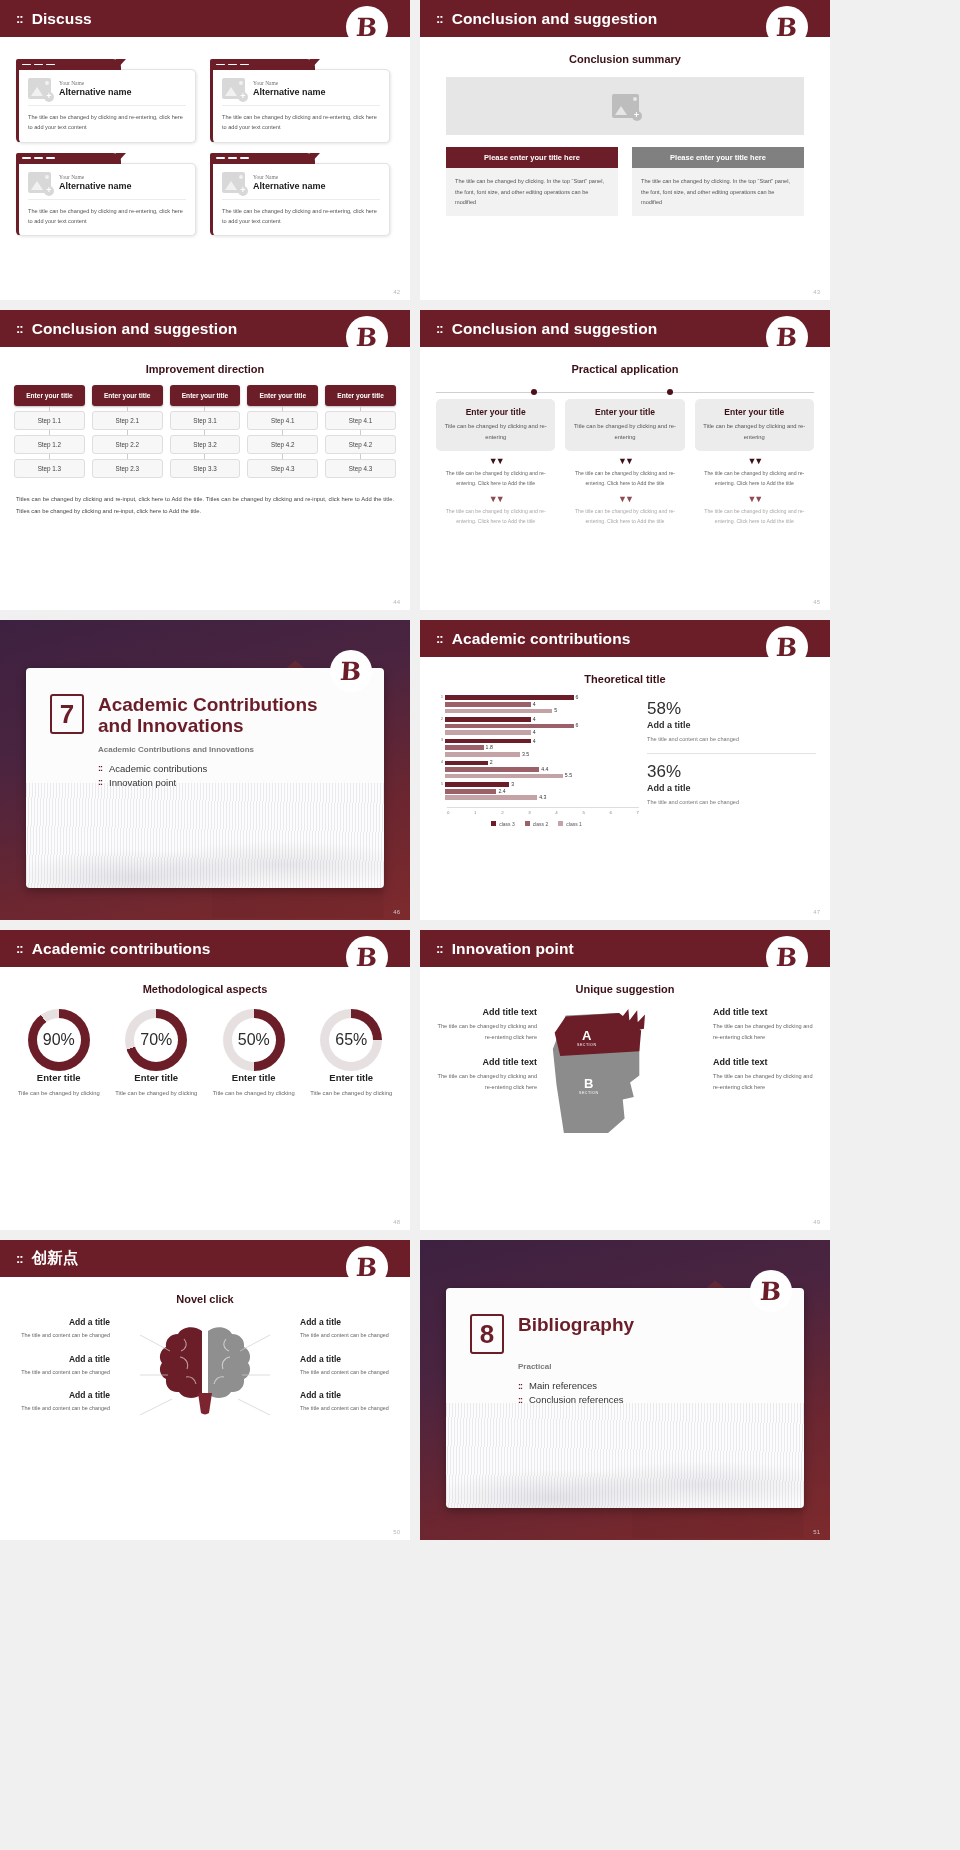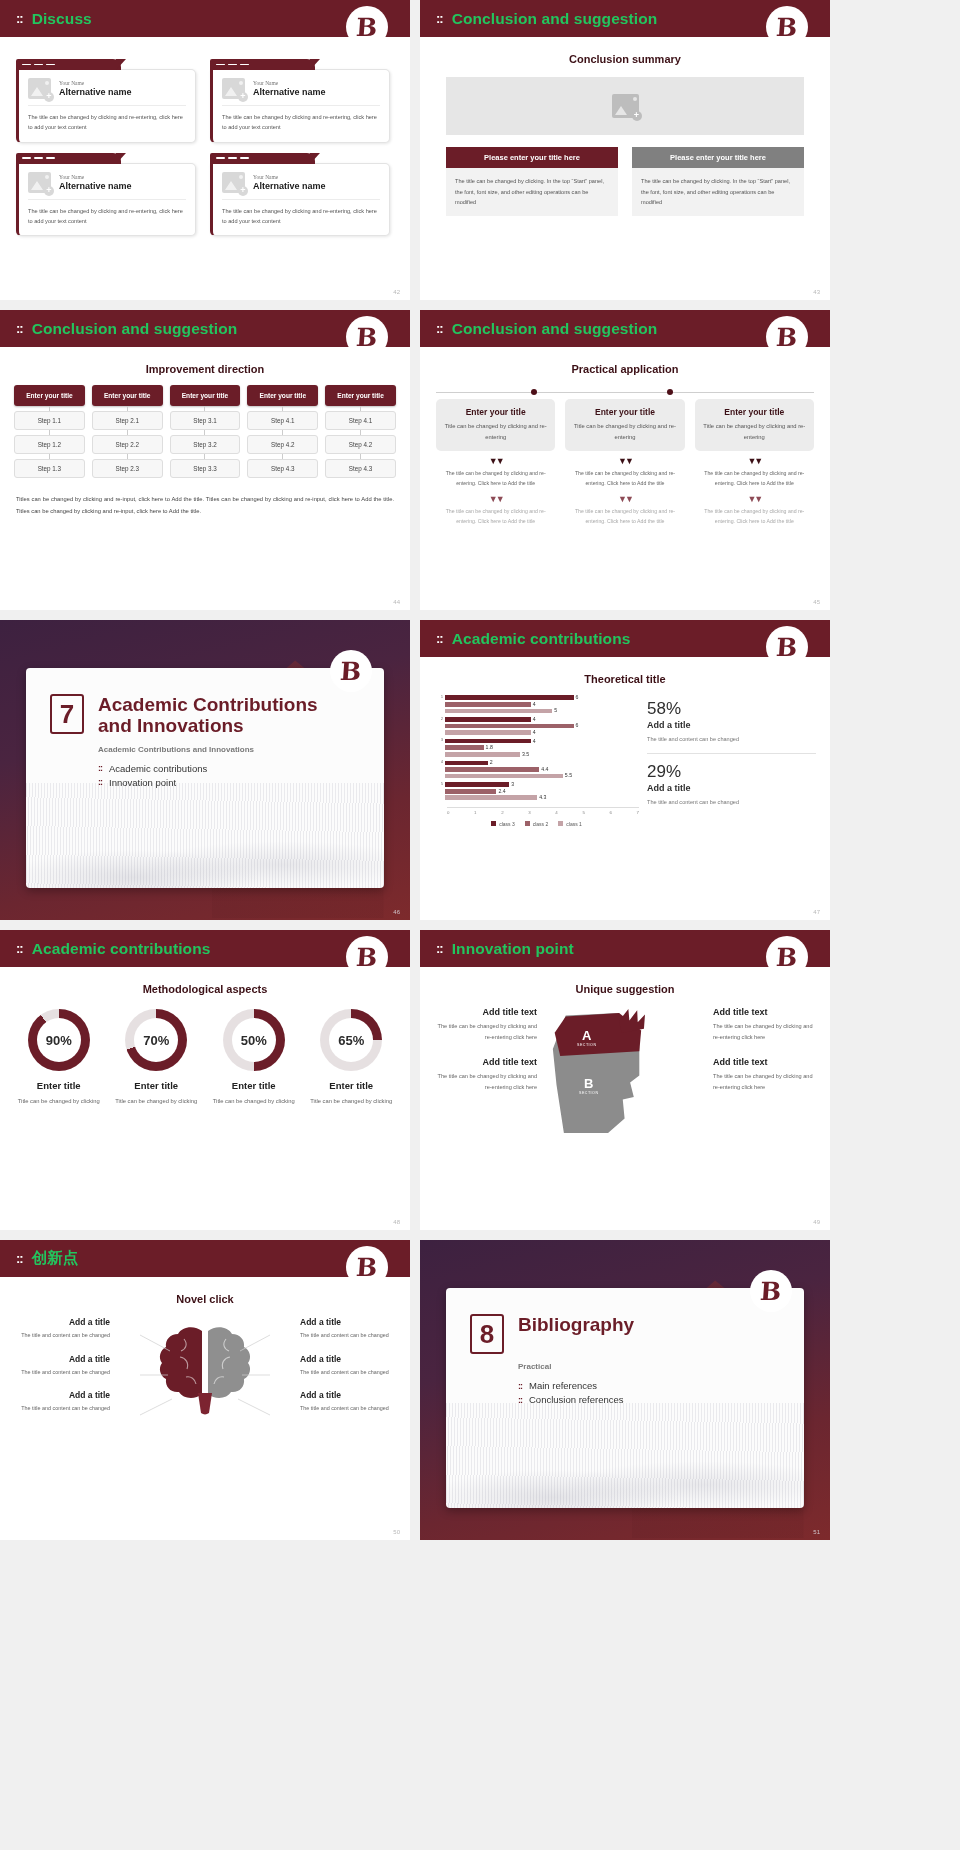--- a/index.html
+++ b/index.html
@@ -24,21 +24,21 @@
   .hdr {
     height:37px; background:#6b1d28; width:100%;
     display:flex; align-items:center; padding-left:16px;
     position:relative;
   }
   .hdr .dots {
     color:#fff; font-size:13px; font-weight:bold; letter-spacing:-1px;
     margin-right:9px; line-height:1;
   }
   .hdr .ttl {
-    color:#22c55e; font-size:15.5px; font-weight:bold; letter-spacing:0.1px;
+    color:#ffffff; font-size:15.5px; font-weight:bold; letter-spacing:0.1px;
   }
   .logo {
     position:absolute; right:22px; top:6px;
     width:42px; height:42px; border-radius:50%;
     background:#fff; display:flex; align-items:center; justify-content:center;
     z-index:5; box-shadow:0 0 0 0 rgba(0,0,0,0);
   }
   .logo span {
     font-family:"DejaVu Serif", serif; font-weight:bold;
     font-size:25px; color:#6b1d28; line-height:1;
@@ -227,23 +227,23 @@
 
   
   .donuts { display:flex; margin:14px 10px 0 10px; }
   .donut { flex:1; text-align:center; }
   .ring { width:62px; height:62px; margin:0 auto; border-radius:50%; position:relative; }
   .ring:after {
     content:""; position:absolute; inset:9px; border-radius:50%; background:#fff;
   }
   .ring b {
     position:absolute; inset:0; display:flex; align-items:center; justify-content:center;
-    font-size:13px; font-weight:bold; color:#2c2c2c; z-index:2;
-  }
-  .donut .dt { font-size:9.5px; font-weight:bold; color:#222; margin-top:9px; }
+    font-size:16px; font-weight:normal; color:#2c2c2c; z-index:2;
+  }
+  .donut .dt { font-size:9.5px; font-weight:bold; color:#222; margin-top:1px; }
   .donut .dd { font-size:5.8px; color:#666; line-height:1.9; margin-top:5px; }
 
   
   .headwrap { display:flex; margin:12px 12px 0 12px; align-items:flex-start; }
   .hside { width:105px; }
   .hside.r { text-align:right; }
   .hside h4 { font-size:9px; font-weight:bold; color:#222; }
   .hside p { font-size:5.6px; color:#666; line-height:1.95; margin-top:4px; }
   .hblock { margin-bottom:14px; }
   .headart { flex:1; position:relative; height:128px; }
@@ -661,21 +661,21 @@
               <i style="background: rgb(196, 163, 167);"></i>
               <span>class 1</span>
             </div>
           </div>
       </div>
       <div class="statcol">
         <div class="big">58%</div>
         <div class="at">Add a title</div>
         <div class="sm">The title and content can be changed</div>
         <hr>
-        <div class="big">29%</div>
+        <div class="big">36%</div>
         <div class="at">Add a title</div>
         <div class="sm">The title and content can be changed</div>
       </div>
     </div>
     <div class="pgnum">47</div>
   </div>
 
   <div class="slide r0">
     <div class="hdr">
       <span class="dots">::</span>

